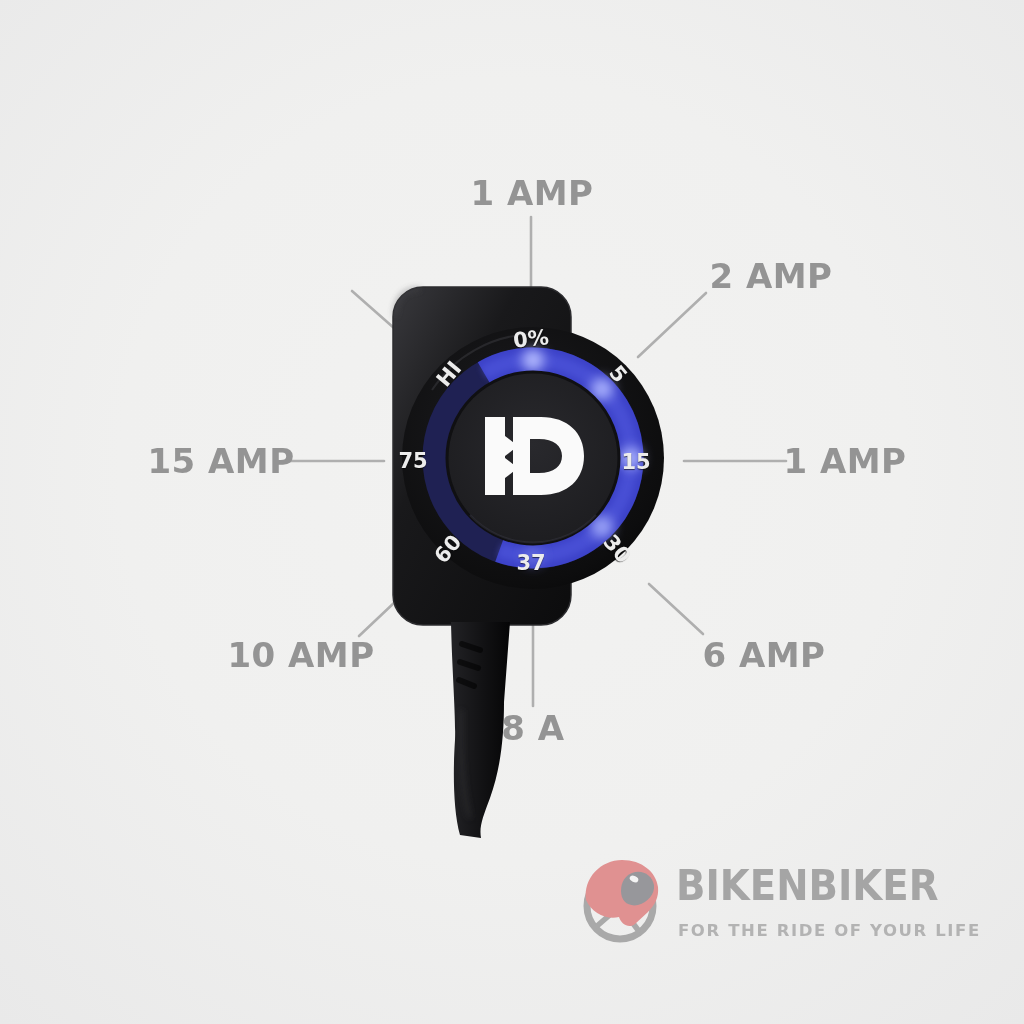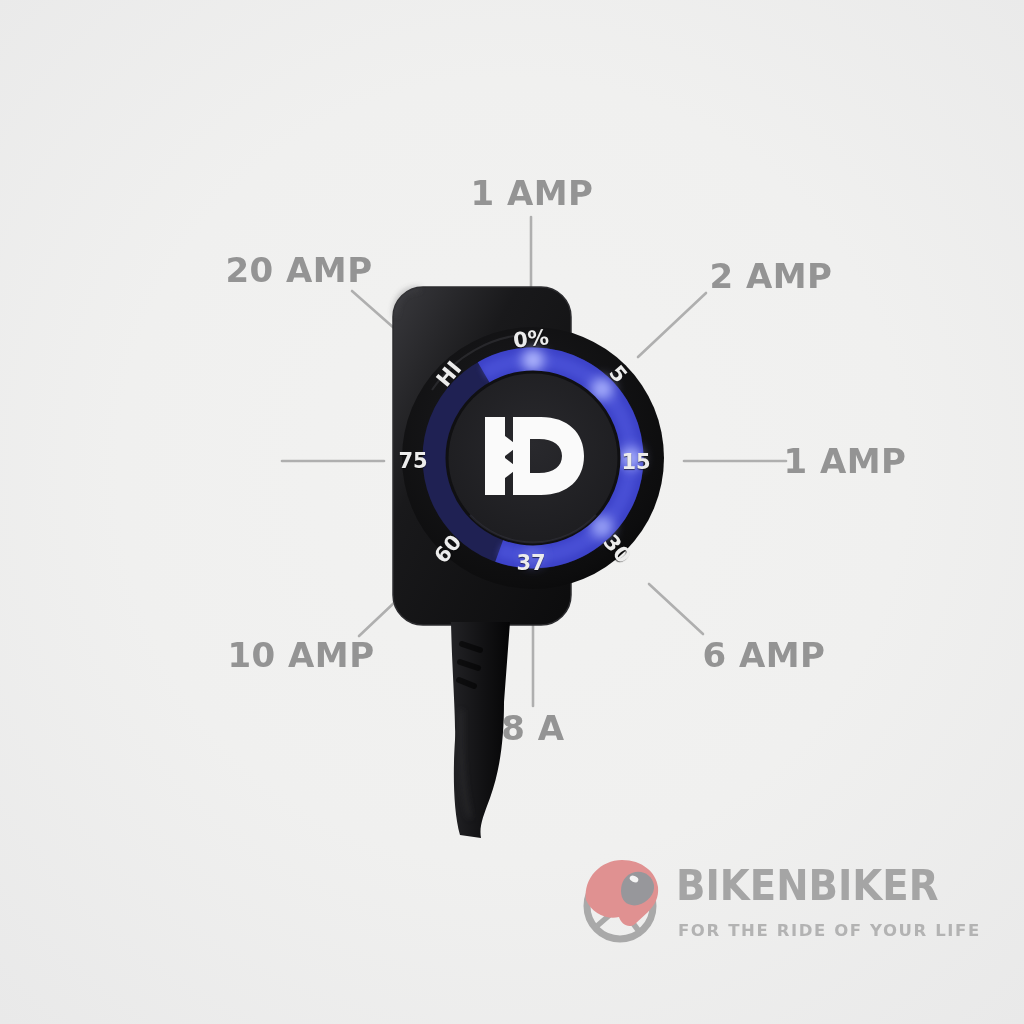--- a/index.html
+++ b/index.html
@@ -134,21 +134,21 @@
   <span class="tick" style="left:448px;top:549px;transform:translate(-50%,-50%) rotate(-50deg)">60</span>
   <span class="tick" style="left:413px;top:461px;transform:translate(-50%,-50%)">75</span>
   <span class="tick" style="left:449px;top:374px;transform:translate(-50%,-50%) rotate(-50deg)">HI</span>
 
   <div class="callout" style="left:532px;top:193px">1 AMP</div>
   <div class="callout" style="left:771px;top:276px">2 AMP</div>
   <div class="callout" style="left:845px;top:461px">1 AMP</div>
   <div class="callout" style="left:764px;top:655px">6 AMP</div>
   <div class="callout" style="left:533px;top:728px">8 A</div>
   <div class="callout" style="left:301px;top:655px">10 AMP</div>
-  <div class="callout" style="left:299px;top:270px">20 AMP</div>
+  <div class="callout" style="left:221px;top:461px">15 AMP</div>
 
   <div class="brand">
     <svg width="94" height="94" viewBox="0 0 94 94" style="position:absolute;left:0;top:2px">
       <g stroke="#a9a9a9" fill="none" stroke-linecap="round">
         <circle cx="45" cy="53" r="33" stroke-width="7"></circle>
         <g stroke-width="5.5">
           <line x1="45" y1="53" x2="50" y2="24"></line>
           <line x1="45" y1="53" x2="74" y2="46"></line>
           <line x1="45" y1="53" x2="63" y2="77"></line>
           <line x1="45" y1="53" x2="22" y2="73"></line>

